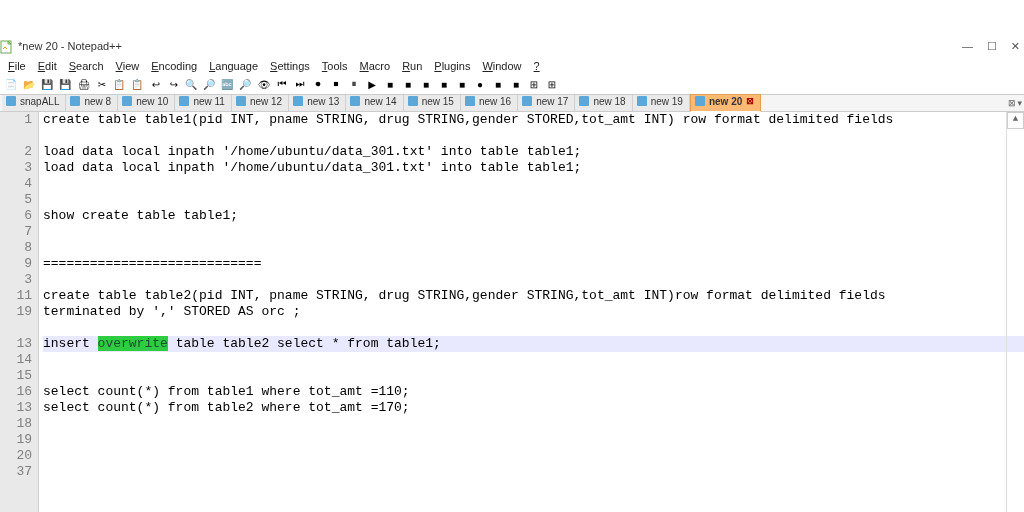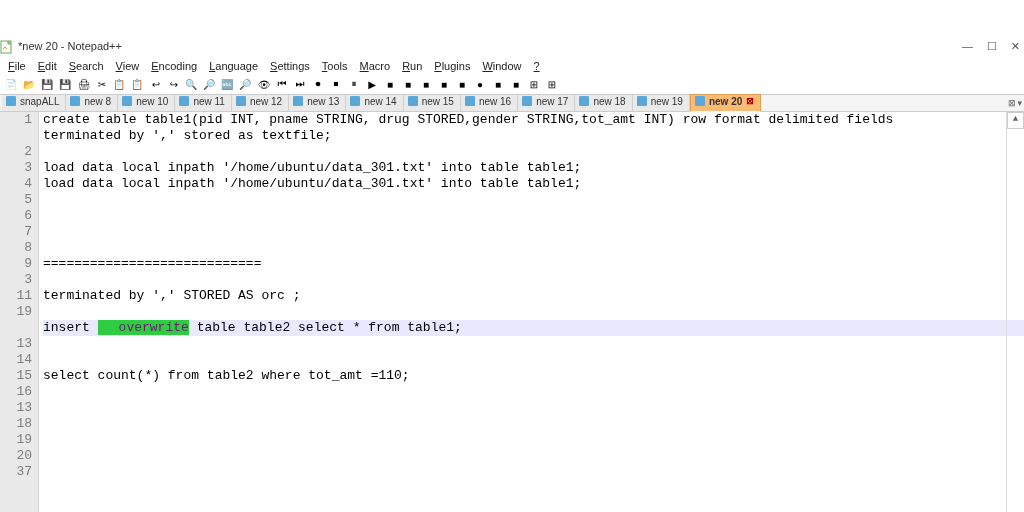--- a/index.html
+++ b/index.html
@@ -143,22 +143,21 @@
   }
   .code-lines {
     flex: 1;
     padding-left: 4px;
   }
   .line.highlighted {
     background: #e8e8ff;
   }
   .hl {
     background: #2ecc40;
-    color: #701a75;
-    padding-left: 21px;
+    color: #14532d;
   }
   .scroll-indicator {
     position: absolute;
     right: 0;
     top: 0;
     width: 17px;
     height: 100%;
     border-left: 1px solid #ddd;
   }
   .scroll-up, .scroll-down {
@@ -325,37 +324,39 @@
         <div>14</div>
         <div>15</div>
         <div>16</div>
         <div>13</div>
         <div>18</div>
         <div>19</div>
         <div>20</div>
         <div>37</div>
       </div>
     <div class="code-lines" id="code">
-        <div class="line">create table table1(pid INT, pname STRING, drug STORED,gender STRING,tot_amt INT) row format delimited fields</div>
-        <div class="line">terminated by ',' stored as textfile;</div>
+        <div class="line">create table table1(pid INT, pname STRING, drug STRING,gender STORED,tot_amt INT) row format delimited fields</div>
         <div class="line"></div>
         <div class="line">load data local inpath '/home/ubuntu/data_301.txt' into table table1;</div>
         <div class="line">load data local inpath '/home/ubuntu/data_301.txt' into table table1;</div>
         <div class="line"></div>
         <div class="line"></div>
+        <div class="line">show create table table1;</div>
         <div class="line"></div>
         <div class="line"></div>
         <div class="line">============================</div>
         <div class="line"></div>
+        <div class="line">create table table2(pid INT, pname STRING, drug STRING,gender STRING,tot_amt INT)row format delimited fields</div>
         <div class="line">terminated by ',' STORED AS orc ;</div>
         <div class="line"></div>
         <div class="line highlighted">insert <span class="hl">overwrite</span> table table2 select * from table1;</div>
         <div class="line"></div>
         <div class="line"></div>
-        <div class="line">select count(*) from table2 where tot_amt =110;</div>
+        <div class="line">select count(*) from table1 where tot_amt =110;</div>
+        <div class="line">select count(*) from table2 where tot_amt =170;</div>
         <div class="line"></div>
         <div class="line"></div>
       </div>
     <div class="scroll-indicator">
       <div class="scroll-up">▲</div>
     </div>
   </div>
 
 </div>
 

